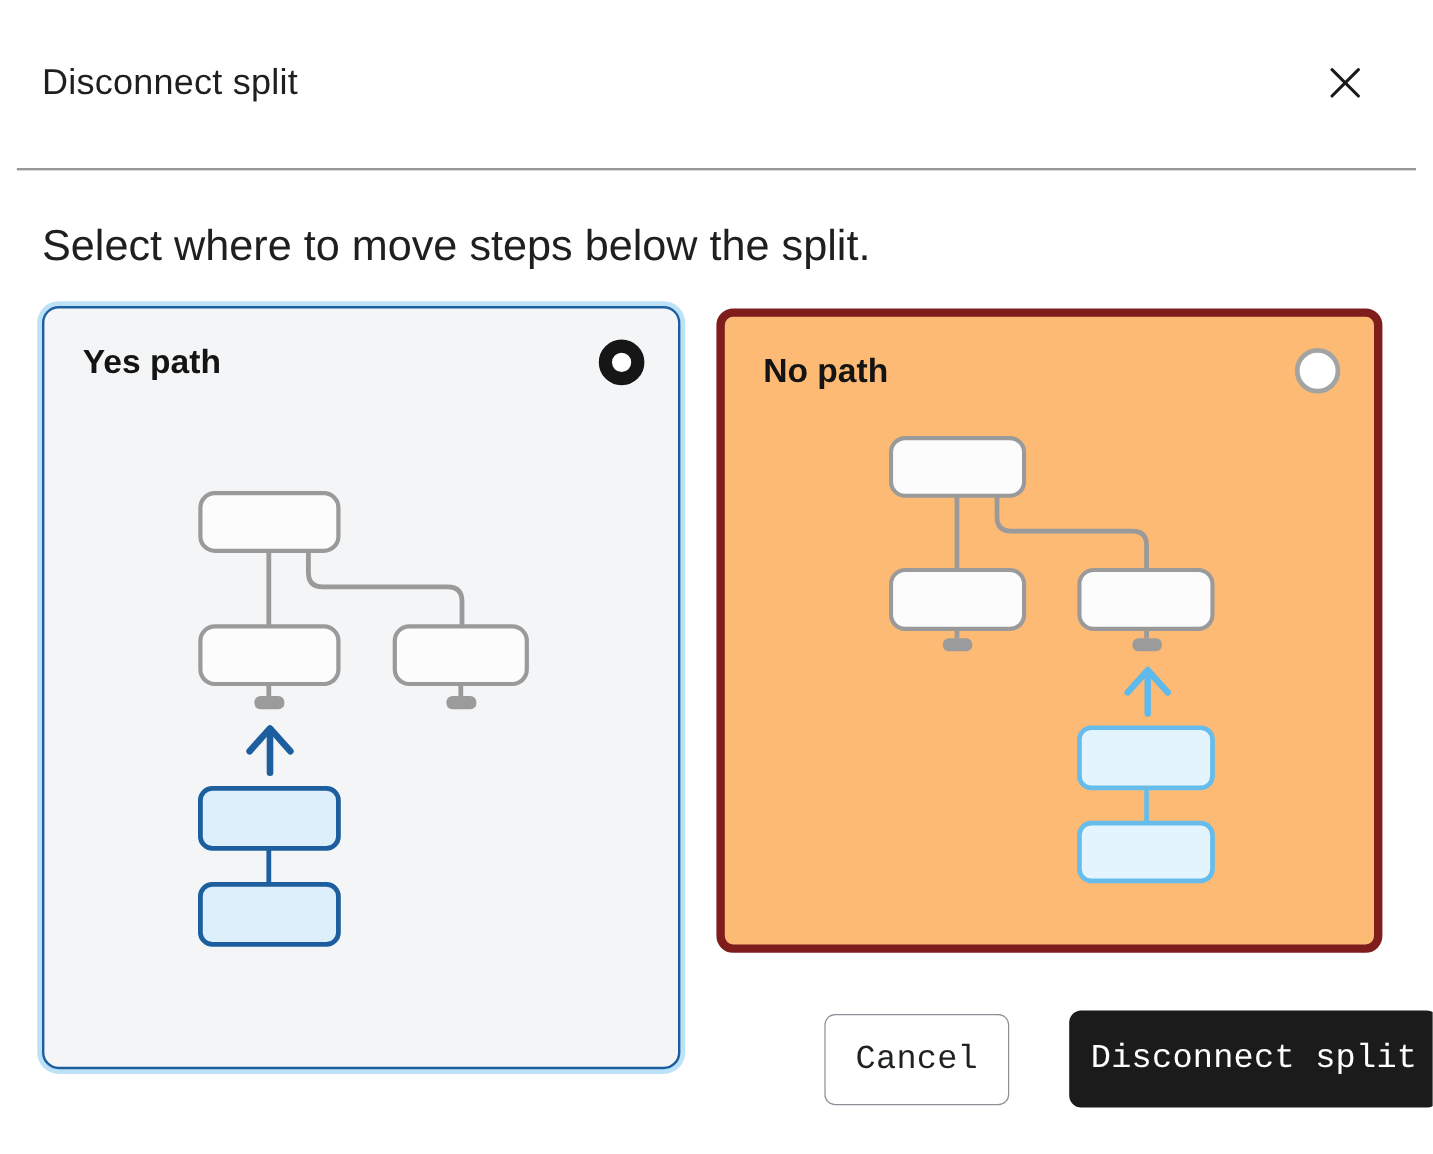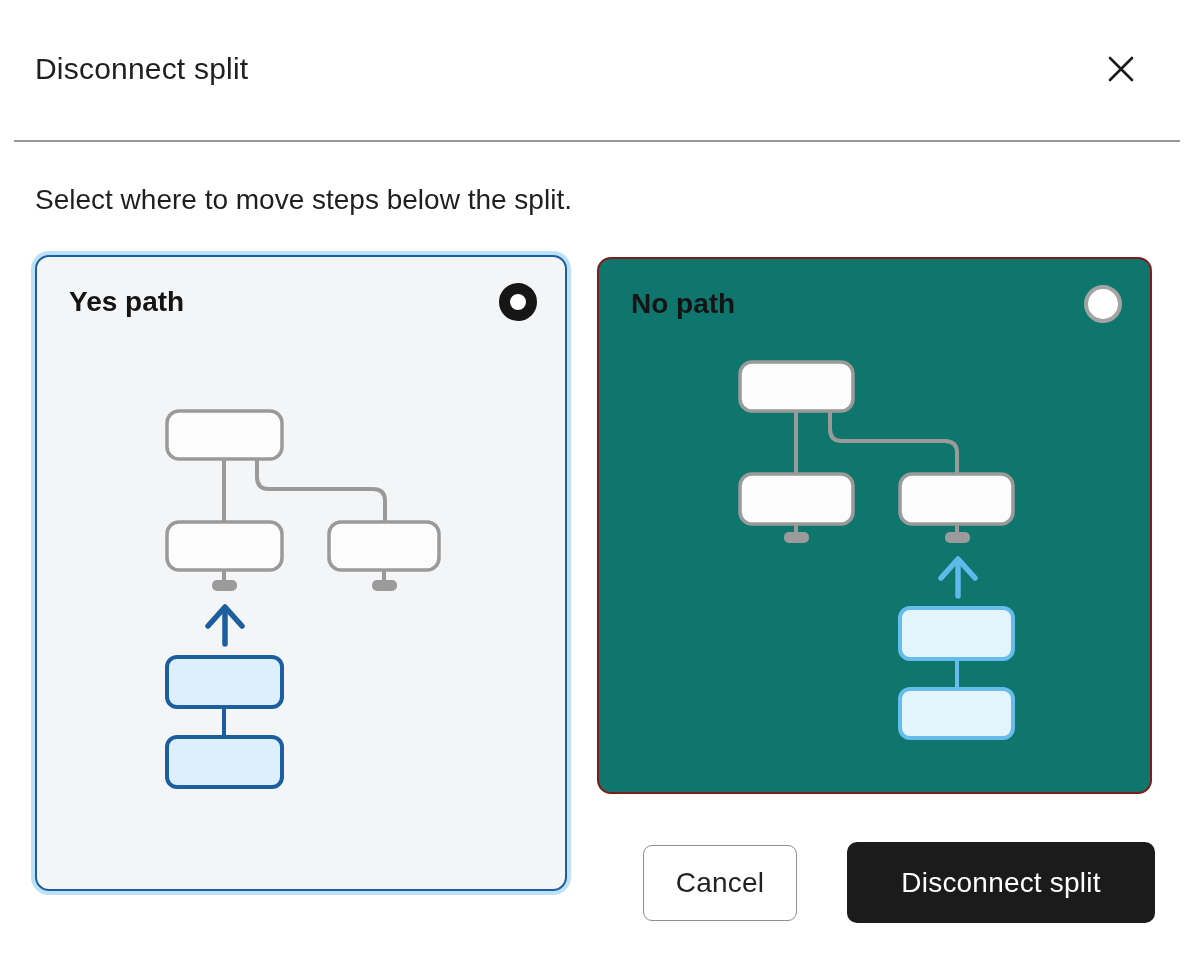--- a/index.html
+++ b/index.html
@@ -10,45 +10,45 @@
   .dialog-title { position:absolute; left:35px; top:52px; font-size:30px;
     font-weight:400; color:#1f1f1f; letter-spacing:0.2px; }
 
   .close-btn { position:absolute; left:1098px; top:46px; width:46px; height:46px;
     background:none; border:none; cursor:pointer; display:flex;
     align-items:center; justify-content:center; }
 
   .divider { position:absolute; left:14px; top:140px; width:1166px; height:2px;
     background:#989898; }
 
-  .dialog-desc { position:absolute; left:35px; top:184px; font-size:28px;
+  .dialog-desc { position:absolute; left:35px; top:184px; font-size:36px;
     font-weight:400; color:#1f1f1f; }
 
   .card { position:absolute; border-radius:14px; cursor:pointer; }
   .card-yes { left:35px; top:255px; width:532px; height:636px;
     background:#f4f5f6; border:2px solid #1c5f9e;
     box-shadow:0 0 0 4px #bde2f7; }
   .card-no { left:597px; top:257px; width:555px; height:537px;
-    background:#0f766e; border:2px solid #7f1d1d; }
+    background:#fdba74; border:7px solid #7f1d1d; }
 
   .card-head { position:absolute; left:0; top:0; width:100%;
     display:flex; justify-content:space-between; align-items:center;
     padding:26px 28px 0 32px; }
   .card-label { font-size:28px; font-weight:700; color:#141414; }
 
   .radio { width:38px; height:38px; border-radius:50%; background:#ffffff;
     flex:0 0 auto; }
   .radio-on  { border:11px solid #161616; }
   .radio-off { border:4px solid #a3a3a3; }
 
   .diagram { position:absolute; left:0; top:0; width:100%; height:100%;
     pointer-events:none; }
 
-  .footer-btn { position:absolute; font-family:Liberation Sans, sans-serif;
-    cursor:pointer; letter-spacing:0.2px; }
+  .footer-btn { position:absolute; font-family:Liberation Mono, monospace;
+    cursor:pointer; letter-spacing:0.2px;margin-left:44px; }
   .btn-cancel { left:643px; top:845px; width:154px; height:76px;
     background:#ffffff; border:1.5px solid #8a9095; border-radius:9px;
     font-size:28px; color:#1f2222; }
   .btn-confirm { left:847px; top:842px; width:308px; height:81px;
     background:#1b1b1b; border:none; border-radius:10px;
     font-size:28px; color:#ffffff; }
 </style>
 </head>
 <body>
 

